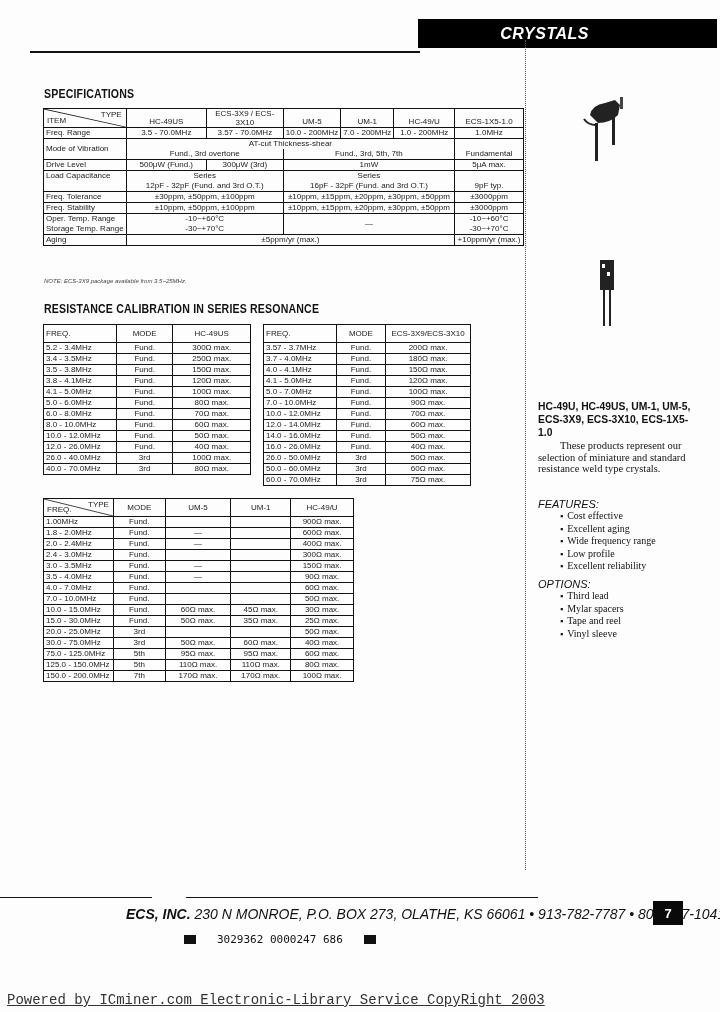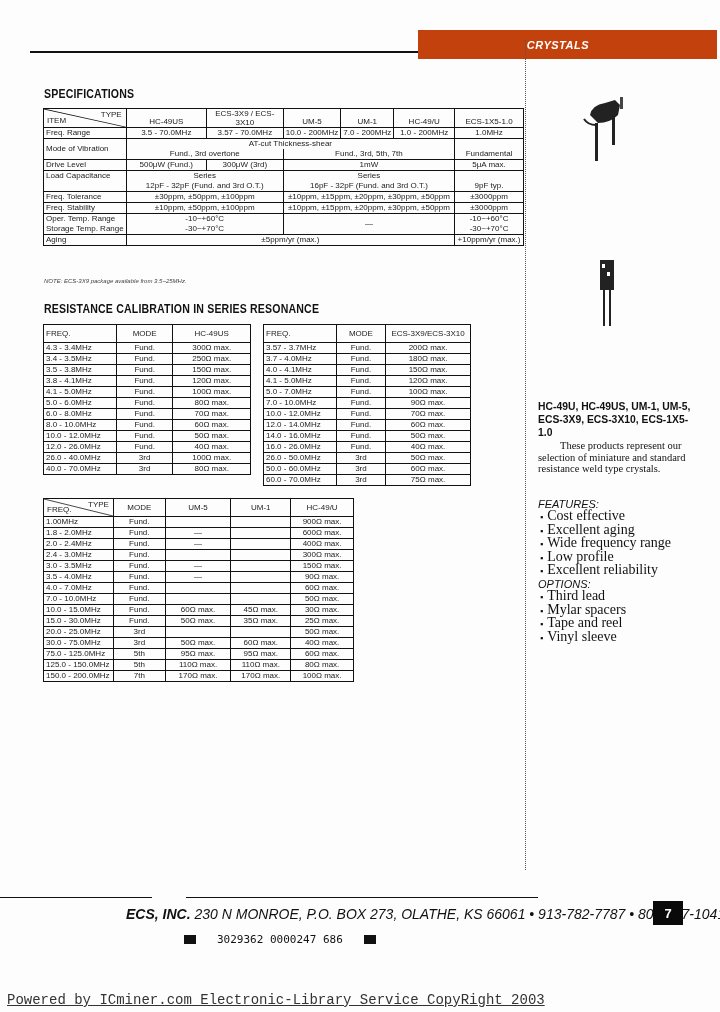--- a/index.html
+++ b/index.html
@@ -1,21 +1,21 @@
 <!DOCTYPE html>
 <html><head>
 <meta charset="utf-8">
 <style>
   * { box-sizing: border-box; margin: 0; padding: 0; }
   html, body { width: 720px; height: 1012px; background: #fdfdfd; overflow: hidden; }
   body { position: relative; font-family: "Liberation Sans", sans-serif; color: #111; }
 
   .top-rule { position: absolute; left: 30px; top: 51px; width: 390px; height: 2px; background: #111; }
-  .header-bar { position: absolute; left: 418px; top: 30px; width: 299px; height: 29px; background: #c2410c;
-    color: #fff; font-weight: bold; font-style: italic; font-size: 11px; letter-spacing: 0.5px;
+  .header-bar { position: absolute; left: 418px; top: 19px; width: 299px; height: 29px; background: #000000;
+    color: #fff; font-weight: bold; font-style: italic; font-size: 16px; letter-spacing: 0.5px;
     display: flex; align-items: center; justify-content: flex-end; padding-right: 128px; }
 
   .section-title { position: absolute; font-weight: bold; font-size: 12px; letter-spacing: 0.2px;
     transform: scaleX(0.88); transform-origin: left center; }
 
   table { border-collapse: collapse; position: absolute; font-size: 8px; color: #222; }
   td, th { border: 1px solid #111; padding: 0 2px; text-align: center; font-weight: normal; white-space: nowrap;
     line-height: 10px; }
   td.lbl { text-align: left; margin-left: 20px; }
   th { line-height: 10px; }
@@ -29,21 +29,21 @@
   .vline { position: absolute; left: 525px; top: 40px; width: 1px; height: 830px;
     border-left: 1px dotted #555; }
 
   .photo { position: absolute; }
   .side-heading { position: absolute; left: 538px; top: 400px; font-weight: bold; font-size: 11.5px;
     line-height: 13px; width: 180px; transform: scaleX(0.9); transform-origin: left top; }
   .side-para { position: absolute; left: 538px; top: 440px; width: 180px; font-family: "Liberation Serif", serif;
     font-size: 10.5px; line-height: 11.7px; }
   .side-para .indent { display: inline-block; width: 22px; }
   .feat-title { position: absolute; left: 538px; font-style: italic; font-size: 11px; }
-  .feat-list { position: absolute; left: 540px; list-style: none; font-family: "Liberation Serif", serif; font-size: 14px; line-height: 11.6px; }
+  .feat-list { position: absolute; left: 560px; list-style: none; font-family: "Liberation Serif", serif; font-size: 10px; line-height: 11.6px; }
   .feat-list li::before { content: "\25AA"; margin-right: 4px; font-size: 9px; }
 
   .foot-rule { position: absolute; top: 897px; height: 1px; background: #111; }
   .foot-addr { position: absolute; left: 126px; top: 906px; font-size: 14px; font-style: italic; white-space: nowrap; }
   .foot-addr b { font-weight: bold; }
   .page-box { position: absolute; left: 653px; top: 901px; width: 30px; height: 24px; background: #0a0a0a;
     color: #fff; font-weight: bold; font-size: 13px; display: flex; align-items: center; justify-content: center; }
   .barcode { position: absolute; left: 184px; top: 933px; font-family: "DejaVu Sans Mono", monospace; font-size: 11px;
     display: flex; align-items: center; gap: 21px; }
   .blk { display: inline-block; width: 12px; height: 9px; background: #111; }
@@ -165,21 +165,21 @@
     </colgroup>
   <thead>
       <tr style="height:18px;">
     <th style="text-align:left">FREQ.</th>
     <th>MODE</th>
     <th>HC-49US</th>
   </tr>
     </thead>
   <tbody>
       <tr>
-        <td class="lbl">4.3 - 3.4MHz</td>
+        <td class="lbl">5.2 - 3.4MHz</td>
         <td>Fund.</td>
         <td>300Ω max.</td>
       </tr>
       <tr>
         <td class="lbl">3.4 - 3.5MHz</td>
         <td>Fund.</td>
         <td>250Ω max.</td>
       </tr>
       <tr>
         <td class="lbl">3.5 - 3.8MHz</td>

